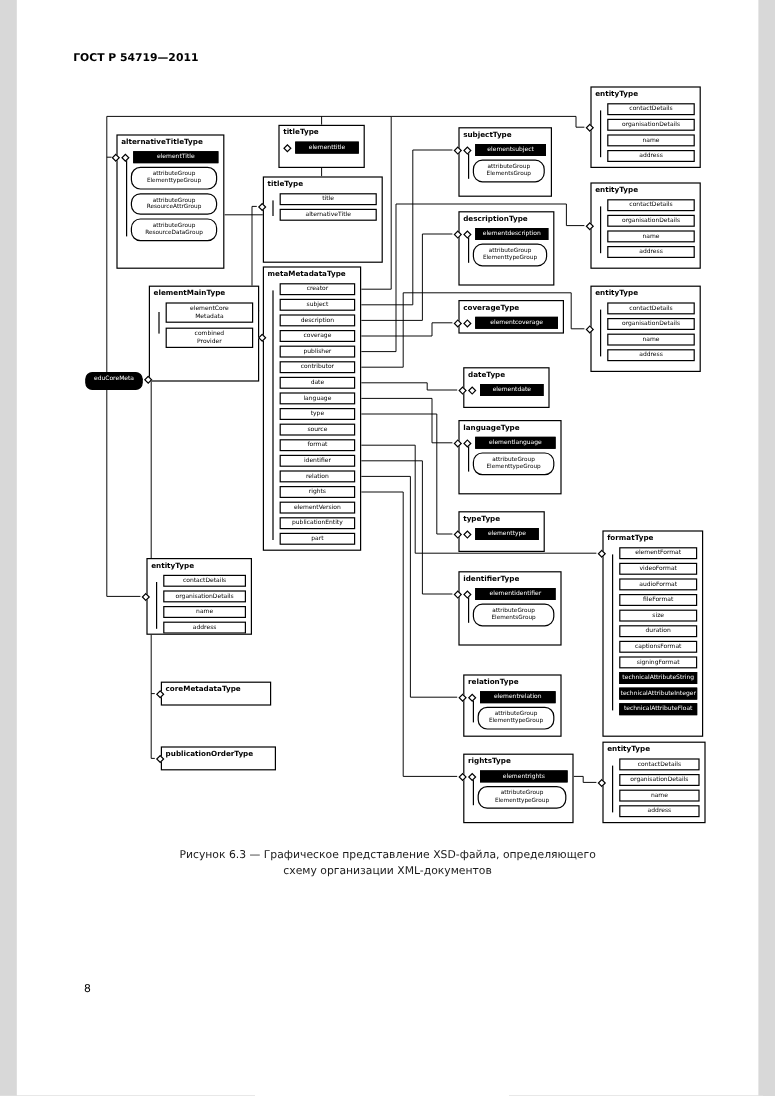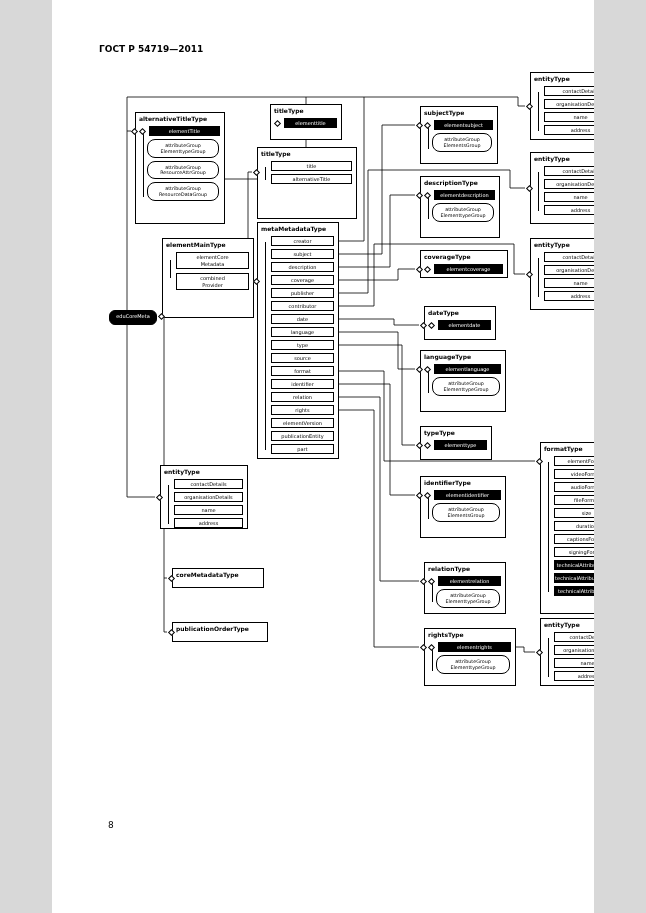--- a/index.html
+++ b/index.html
@@ -1,16 +1,16 @@
 <!DOCTYPE html>
 <html><head>
 <meta charset="utf-8">
 <style>
   html,body{margin:0;padding:0;background:#d8d8d8;}
-  .page{position:relative;width:542px;height:913px;background:#ffffff;margin:0 auto;
+  .page{position:relative;width:618px;height:913px;background:#ffffff;margin:0 auto;
         font-family:"DejaVu Sans",sans-serif;color:#000;overflow:hidden;}
   .hdr{position:absolute;left:47px;top:44px;font-size:9px;font-weight:bold;white-space:nowrap;}
   .caption{position:absolute;left:60px;right:60px;top:707px;text-align:center;
            font-size:9px;line-height:13px;color:#1a1a1a;}
   .pagenum{position:absolute;left:56px;top:820px;font-size:9px;}
 
   .diagram{position:absolute;left:0;top:0;width:646px;height:913px;}
   svg.wires{position:absolute;left:0;top:0;}
   svg.wires polyline{fill:none;stroke:#000;stroke-width:0.8;}
 
@@ -290,16 +290,20 @@
       <div class="lbl">coreMetadataType</div>
     </div>
 
     <div class="tbox" style="left:120px;top:622px;width:96px;height:20px">
       <i class="dia edge" style="top:7px"></i>
       <div class="lbl">publicationOrderType</div>
     </div>
 
   </div>
 
+  <div class="caption">
+    <div>Рисунок 6.3 — Графическое представление XSD-файла, определяющего</div>
+    <div>схему организации XML-документов</div>
+  </div>
 
   <div class="pagenum">8</div>
 
 </div>
 
 </body></html>

